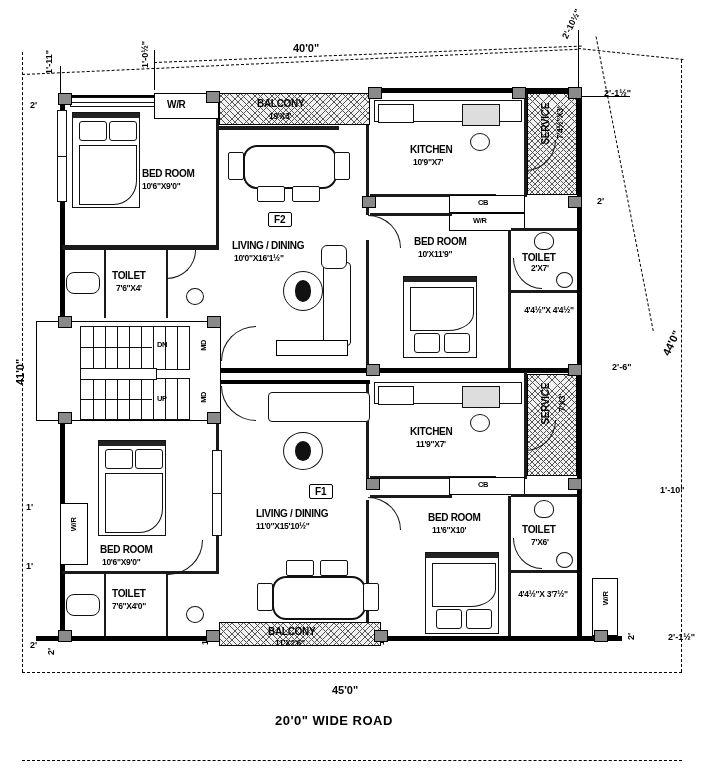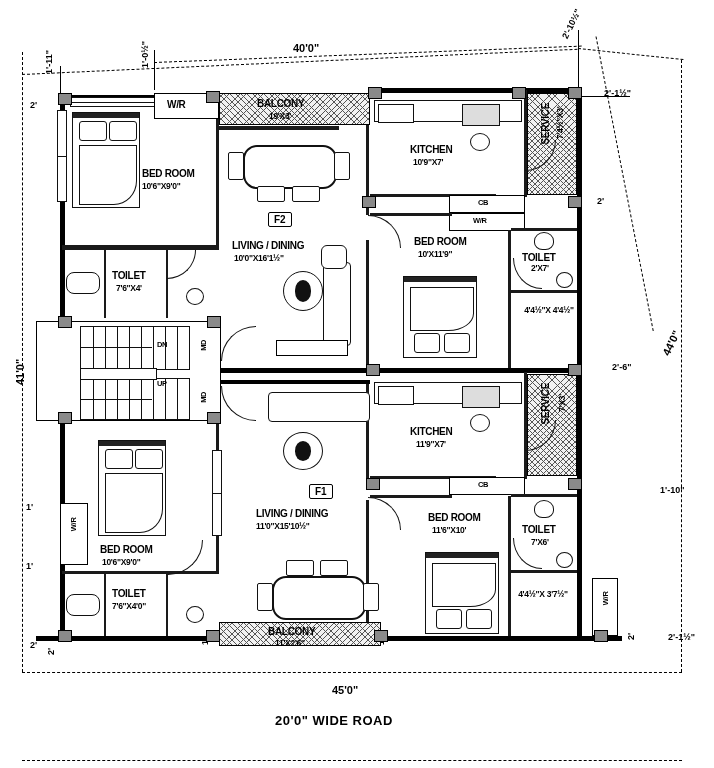--- a/index.html
+++ b/index.html
@@ -252,21 +252,21 @@
       <div class="tread" style="left:48px"></div>
     <div class="tread" style="left:60px"></div>
       <div class="tread" style="left:72px"></div>
     <div class="tread" style="left:84px"></div>
       <div class="tread" style="left:96px"></div>
   </div>
   <div class="stair" style="left:80px;top:368px;width:75px;height:10px;"></div>
   <div class="arrowdn" style="left:80px;top:347px;width:72px;"></div>
   <div class="arrowup" style="left:80px;top:399px;width:72px;"></div>
   <div class="lbl tiny" style="left:157px;top:341px;">DN</div>
-  <div class="lbl tiny" style="left:157px;top:380px;">UP</div>
+  <div class="lbl tiny" style="left:157px;top:395px;">UP</div>
   <div class="lbl tiny r" style="left:192px;top:341px;width:24px;">MD</div>
   <div class="lbl tiny r" style="left:192px;top:393px;width:24px;">MD</div>
   <div class="door" style="left:221px;top:326px;width:34px;height:34px;"></div>
   <div class="door bl" style="left:221px;top:386px;width:34px;height:34px;"></div>
 
   <div class="thin" style="left:216px;top:421px;width:3px;height:152px;"></div>
   <div class="thin" style="left:62px;top:571px;width:157px;height:3px;"></div>
   <div class="bed" style="left:98px;top:440px;width:68px;height:96px;">
     <div class="hb"></div>
     <div class="pillow" style="left:6px;top:8px;width:26px;height:18px;"></div>

